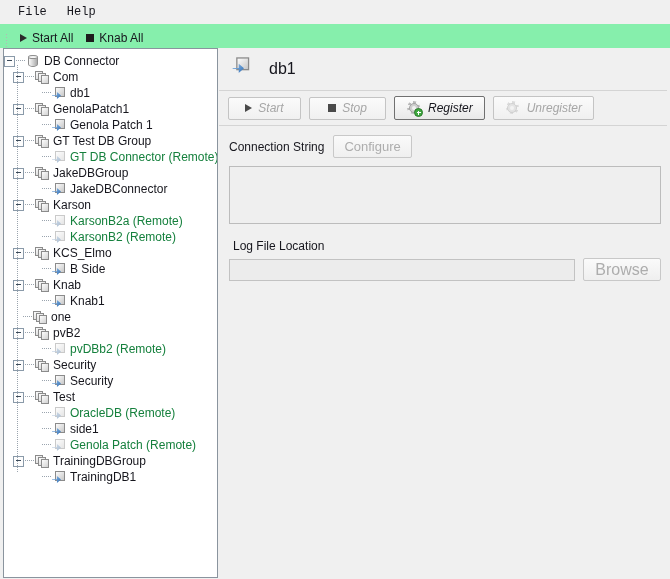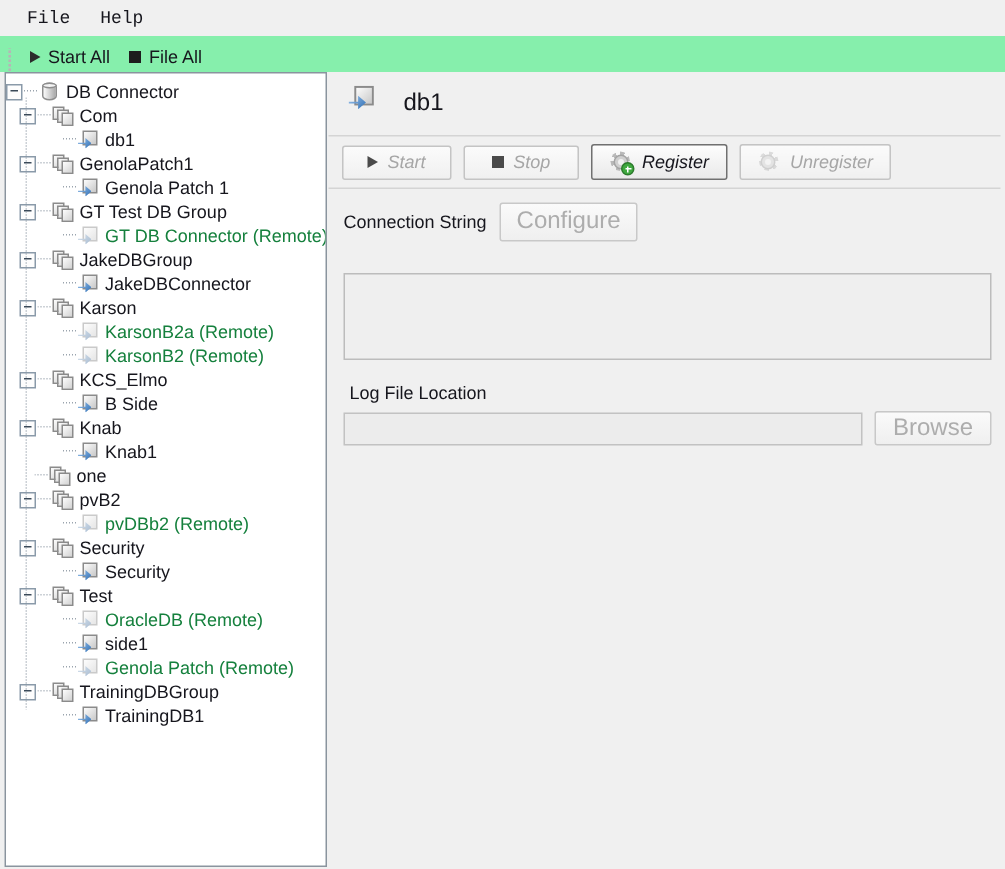--- a/index.html
+++ b/index.html
@@ -363,29 +363,29 @@
 
   
   #form-area {
     padding: 9px 3px 0 11px;
     box-sizing: border-box;
   }
   .row-inline {
     display: flex;
     align-items: center;
     gap: 9px;
-    margin-bottom: 21px;
+    margin-bottom: 8px;
   }
   .fld-label {
     font-size: 12px;
     color: #16161d;
   }
   .btn-small {
     padding: 3px 10px;
-    font-size: 16px;
+    font-size: 13px;
     border: 1px solid #c8c8c8;
     border-radius: 2px;
     background: linear-gradient(to bottom, #fafafa, #efefef);
     color: #adadad;
     cursor: default;
   }
   #conn-string-box {
     height: 58px;
     background: #efefef;
     border: 1px solid #bcbcbc;
@@ -434,21 +434,21 @@
 </div>
 
 <div id="toolbar">
   <div class="grip"></div>
   <div class="tool-btn">
     <span class="glyph-play"></span>
     <span>Start All</span>
   </div>
   <div class="tool-btn">
     <span class="glyph-stop"></span>
-    <span>File All</span>
+    <span>Knab All</span>
   </div>
 </div>
 
 <div id="main">
 
   <div id="tree-panel">
     <div id="tree-scroll">
         <div class="tnode">
           <span class="exp"></span>
           <span class="dots"></span>

